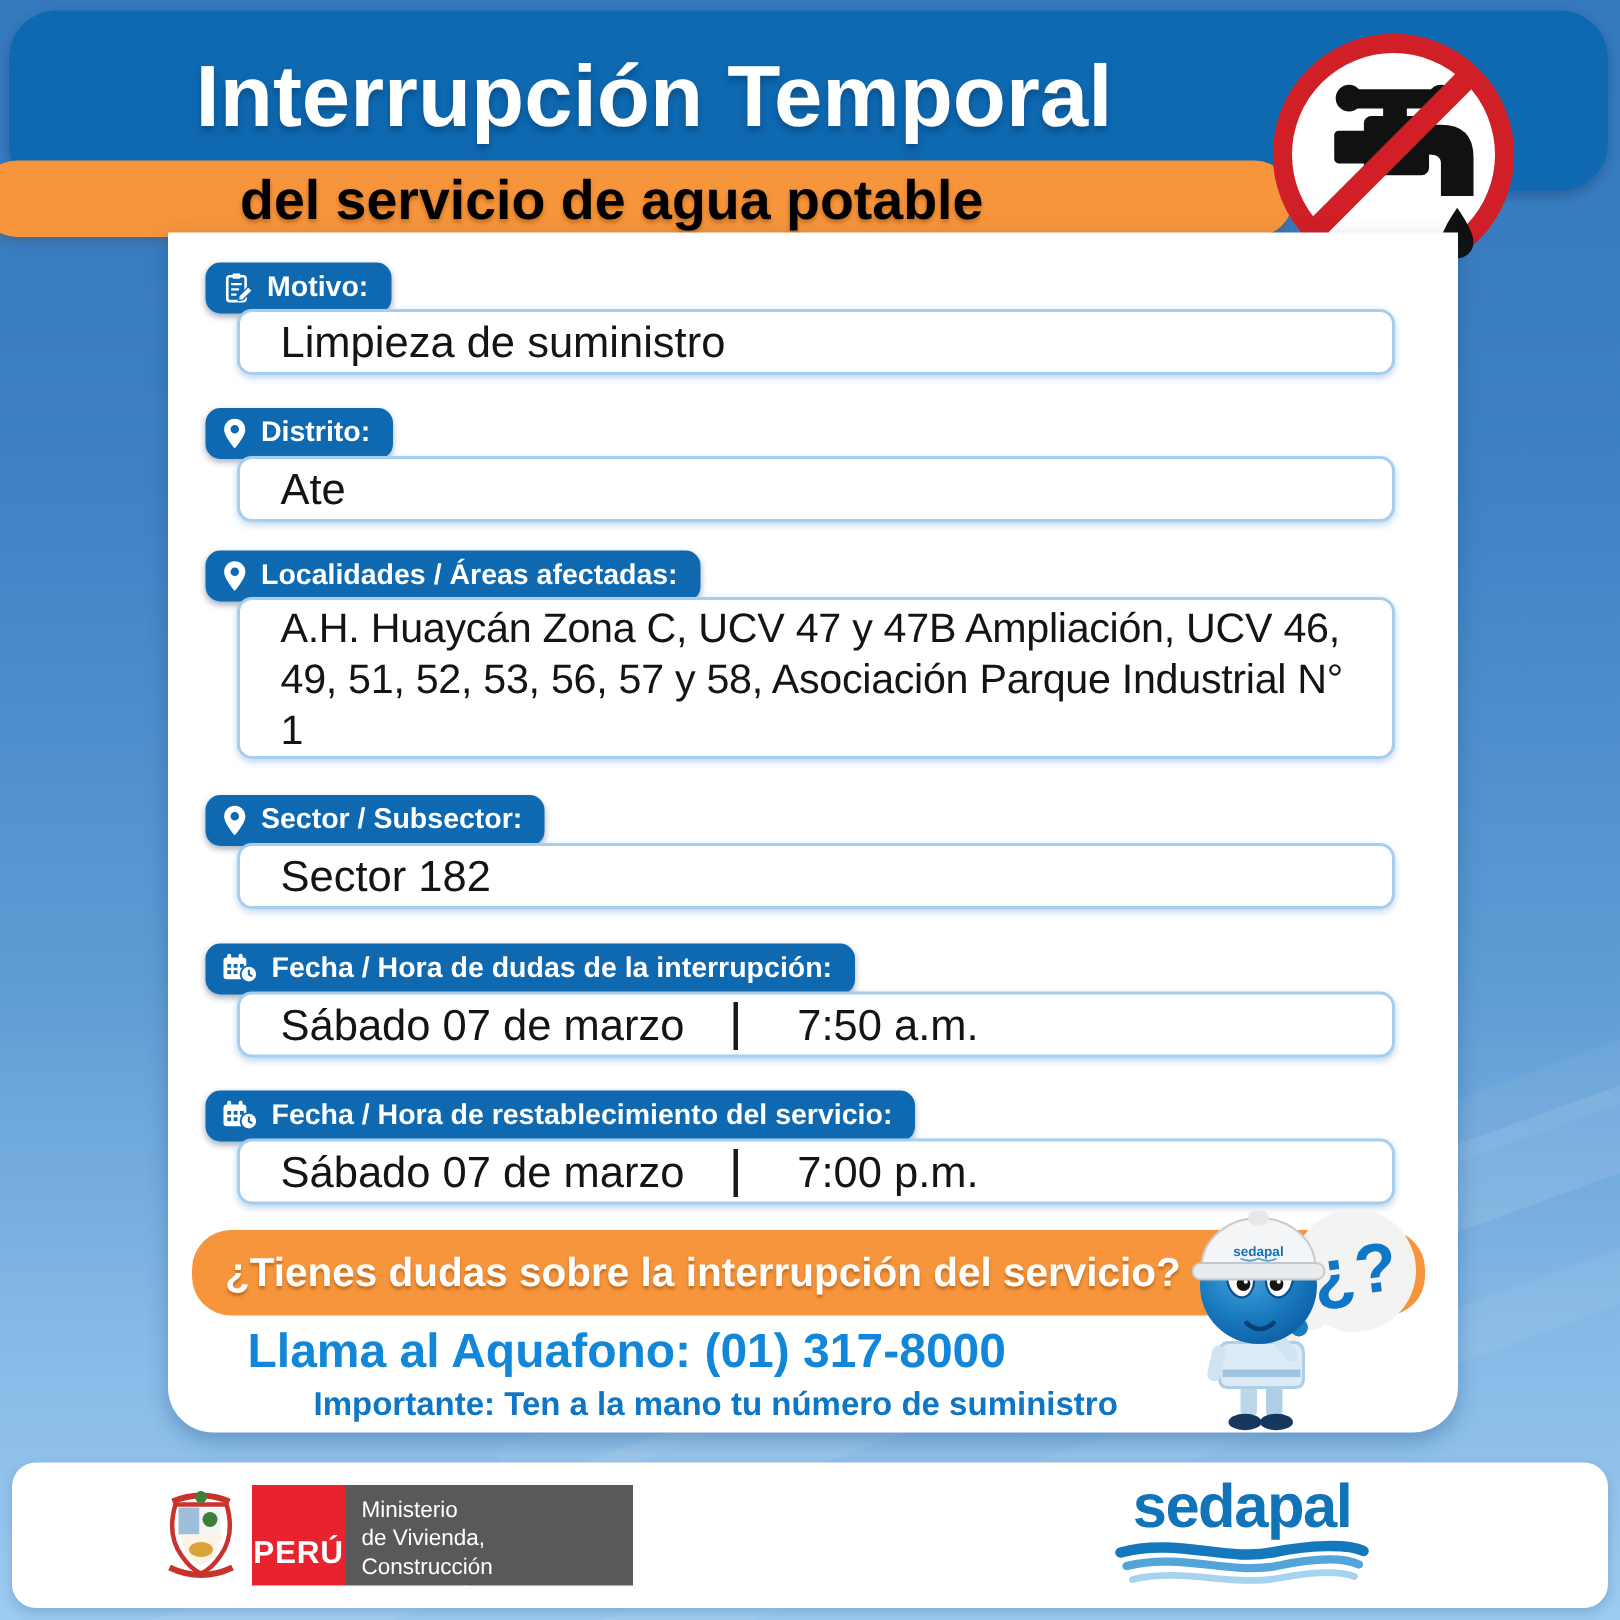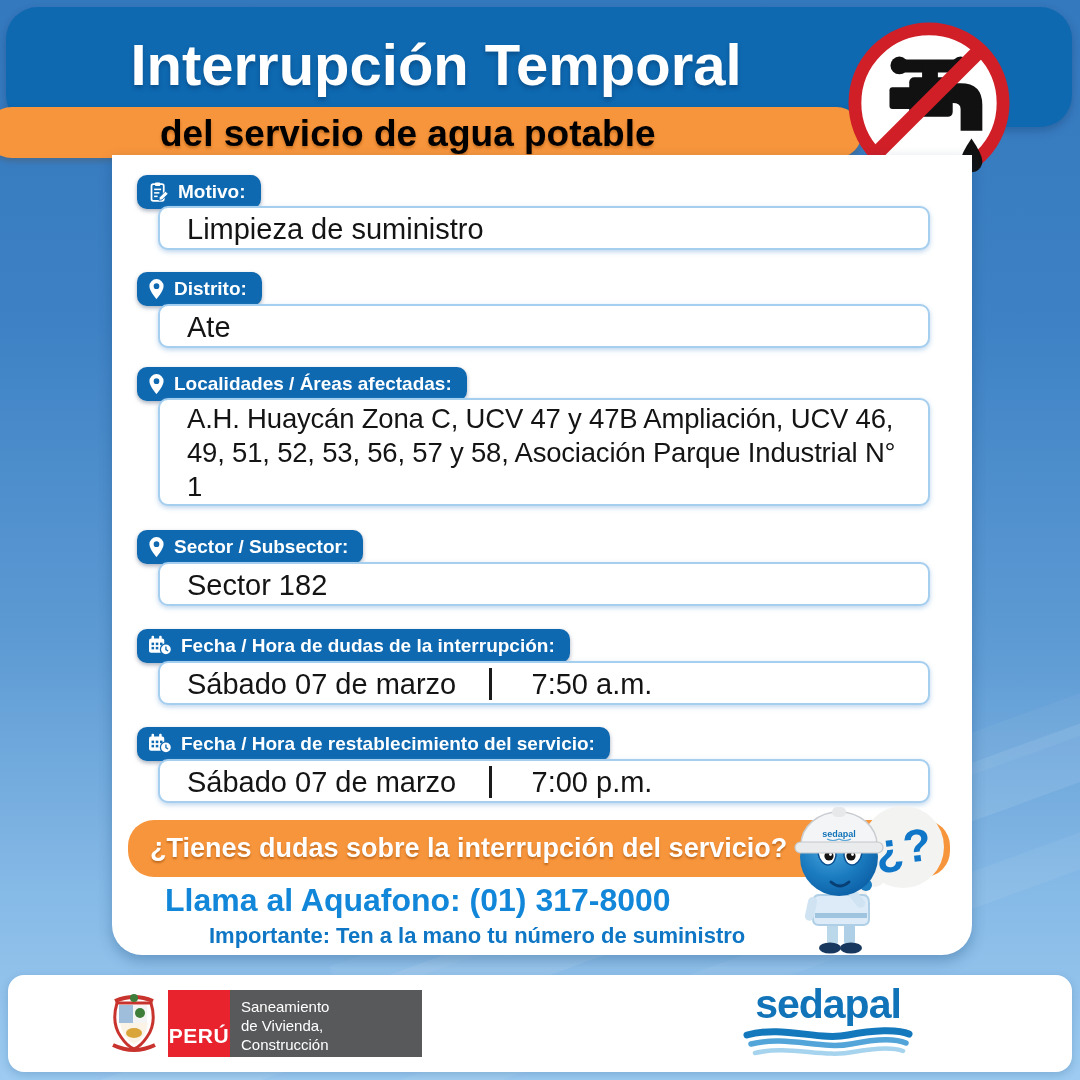--- a/index.html
+++ b/index.html
@@ -299,21 +299,21 @@
           <circle cx="29" cy="20" r="5" fill="#3F7D3B"></circle>
           <path d="M9 30 h28 q-3 16 -14 21 q-11 -5 -14 -21 z" fill="#FBF4E6"></path>
           <ellipse cx="23" cy="40" rx="8" ry="5" fill="#D9A43A"></ellipse>
           <path d="M4 8 q19 -8 38 0" stroke="#C8332E" stroke-width="4" fill="none"></path>
           <circle cx="23" cy="5" r="4" fill="#3F7D3B"></circle>
           <path d="M2 52 q21 10 42 0" stroke="#C8332E" stroke-width="4" fill="none"></path>
         </svg>
       </div>
       <div class="peru-block">PERÚ</div>
       <div class="ministry-block">
-        <div>Saneamiento</div>
+        <div>Ministerio</div>
         <div>de Vivienda, Construcción</div>
         <div>y Saneamiento</div>
       </div>
     </div>
     <div class="sedapal-logo">
       <div class="sedapal-word">sedapal</div>
       <svg width="170" height="34" viewBox="0 0 170 34">
         <path d="M4 10 C 40 0, 75 16, 105 10 C 130 5, 155 4, 166 9" stroke="#1478BC" stroke-width="7" fill="none" stroke-linecap="round"></path>
         <path d="M8 19 C 44 10, 78 25, 108 19 C 132 14, 152 13, 163 18" stroke="#53A4D8" stroke-width="5.5" fill="none" stroke-linecap="round"></path>
         <path d="M12 28 C 46 20, 80 33, 110 27 C 132 23, 150 22, 160 26" stroke="#A6D3EE" stroke-width="4.5" fill="none" stroke-linecap="round"></path>

